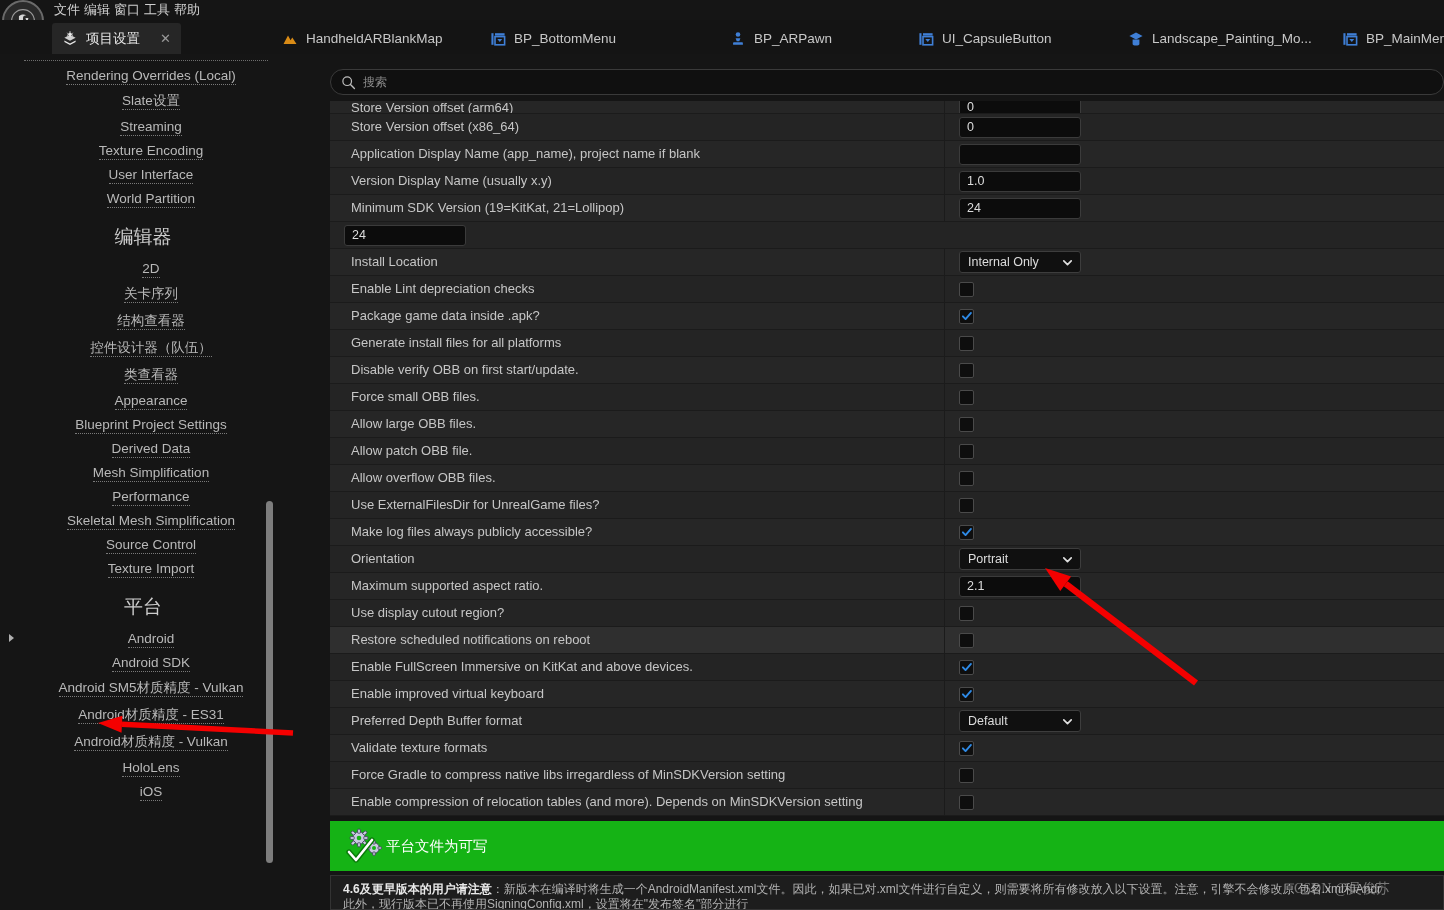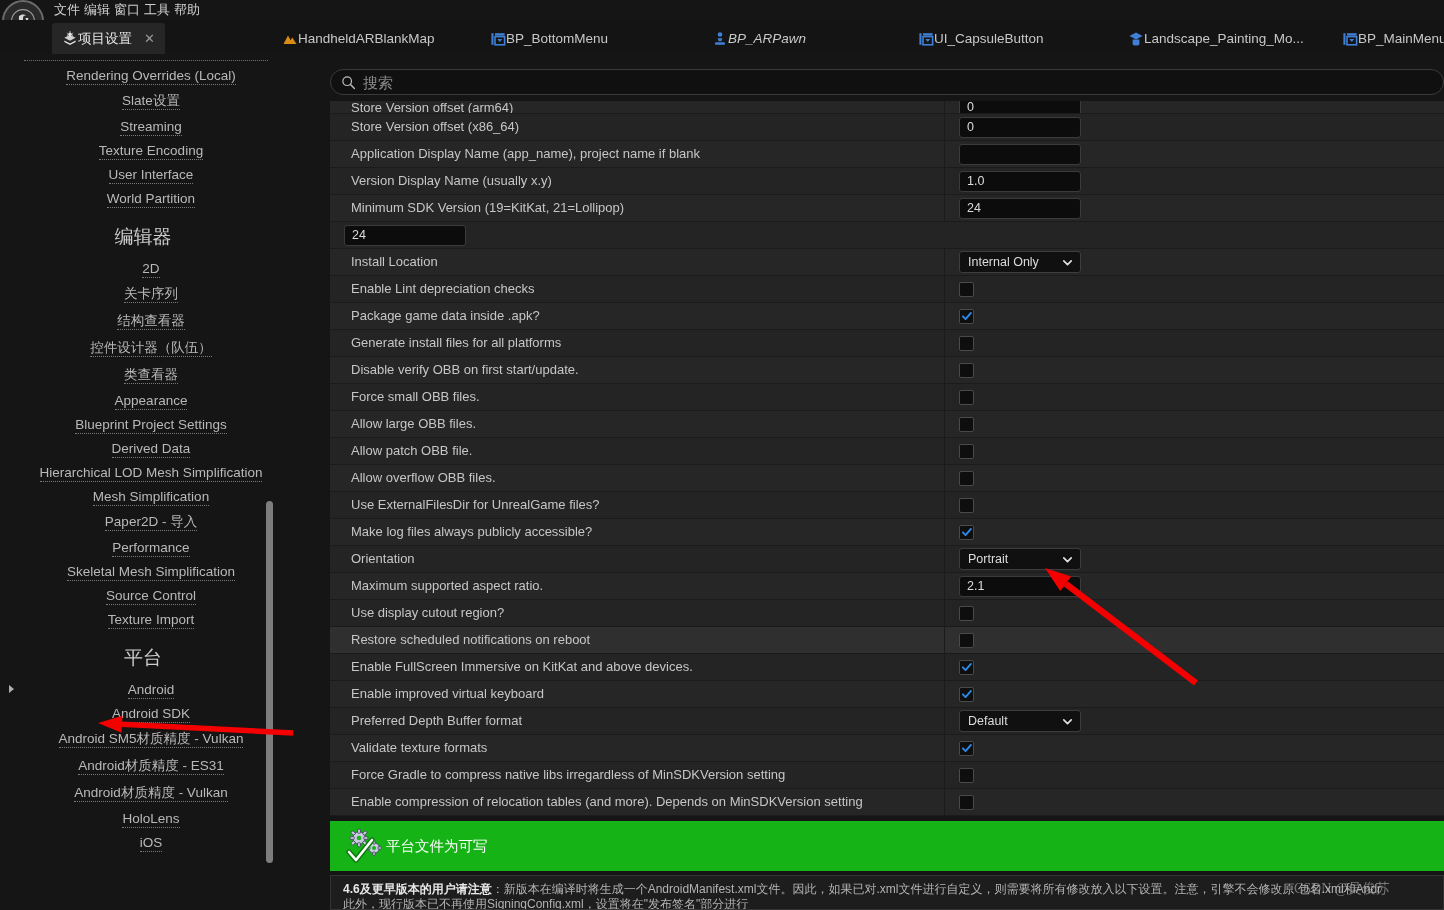--- a/index.html
+++ b/index.html
@@ -34,21 +34,21 @@
     padding: 1px 2px;
   }
 
   
   .tabbar {
     position: absolute; top: 20px; left: 0; width: 1444px; height: 34px;
     background: #141414;
   }
   .tab {
     position: absolute; top: 3px; height: 31px;
-    display: flex; align-items: center; 
+    display: flex; align-items: center; gap: 8px;
     padding: 0 10px;
     font-size: 13.5px; color: #c8c8c8;
     white-space: nowrap;
   }
   .tab.active {
     background: #262626;
     border-radius: 3px 3px 0 0;
     color: #e6e6e6;
   }
   .tab .tclose {
@@ -108,21 +108,21 @@
     position: absolute; left: 52px; top: 11px;
     width: 1114px; height: 26px;
     background: #101010;
     border: 1px solid #3a3a3a;
     border-radius: 13px;
     display: flex; align-items: center; padding: 0 10px;
   }
   .search-ico { width: 15px; height: 15px; flex: 0 0 15px; margin-right: 7px; }
   .searchwrap input {
     flex: 1; background: transparent; border: 0; outline: none;
-    color: #dadada; font-size: 15px;
+    color: #dadada; font-size: 12px;
     font-family: "Liberation Sans", "DejaVu Sans", sans-serif;
   }
   .searchwrap input::placeholder { color: #8a8a8a; }
 
   .rows {
     position: absolute; left: 52px; top: 43px;
     width: 1114px; height: 762px;
     overflow: hidden;
   }
   .row {
@@ -263,21 +263,21 @@
         <span>
           <svg viewBox="0 0 16 16" width="16" height="16" class="ticon">
             <rect x="1.4" y="2.2" width="2.1" height="11.6" fill="#3f7fd6"></rect>
             <rect x="5" y="2.2" width="9.6" height="2.4" fill="#3f7fd6"></rect>
             <rect x="5" y="5.6" width="9.6" height="8.2" fill="none" stroke="#3f7fd6" stroke-width="1.6"></rect>
             <path d="M7.3 8.1h5l-2.5 3z" fill="#3f7fd6"></path>
           </svg>
         </span>
         <span>BP_BottomMenu</span>
       </div>
-      <div class="tab" style="left: 702px; font-style: italic;">
+      <div class="tab" style="left: 720px;">
         <span>
           <svg viewBox="0 0 16 16" width="16" height="16" class="ticon">
             <circle cx="8" cy="3.5" r="2.3" fill="#3f7fd6"></circle>
             <path d="M5.6 7.2h4.8l-1.1 3.1h-2.6z" fill="#3f7fd6"></path>
             <path d="M4 11.3h8c.6 0 .9.5.9 1.1v1.4H3.1v-1.4c0-.6.3-1.1.9-1.1z" fill="#3f7fd6"></path>
           </svg>
         </span>
         <span>BP_ARPawn</span>
       </div>
       <div class="tab" style="left: 908px;">
@@ -324,23 +324,21 @@
         <div class="side-item"><span class="lbl">World Partition</span></div>
         <div class="side-cat">编辑器</div>
         <div class="side-item"><span class="lbl">2D</span></div>
         <div class="side-item"><span class="lbl">关卡序列</span></div>
         <div class="side-item"><span class="lbl">结构查看器</span></div>
         <div class="side-item"><span class="lbl">控件设计器（队伍）</span></div>
         <div class="side-item"><span class="lbl">类查看器</span></div>
         <div class="side-item"><span class="lbl">Appearance</span></div>
         <div class="side-item"><span class="lbl">Blueprint Project Settings</span></div>
         <div class="side-item"><span class="lbl">Derived Data</span></div>
-        <div class="side-item"><span class="lbl">Hierarchical LOD Mesh Simplification</span></div>
         <div class="side-item"><span class="lbl">Mesh Simplification</span></div>
-        <div class="side-item"><span class="lbl">Paper2D - 导入</span></div>
         <div class="side-item"><span class="lbl">Performance</span></div>
         <div class="side-item"><span class="lbl">Skeletal Mesh Simplification</span></div>
         <div class="side-item"><span class="lbl">Source Control</span></div>
         <div class="side-item"><span class="lbl">Texture Import</span></div>
         <div class="side-cat">平台</div>
         <div class="side-item"><span class="tri"></span><span class="lbl">Android</span></div>
         <div class="side-item"><span class="lbl">Android SDK</span></div>
         <div class="side-item"><span class="lbl">Android SM5材质精度 - Vulkan</span></div>
         <div class="side-item"><span class="lbl">Android材质精度 - ES31</span></div>
         <div class="side-item"><span class="lbl">Android材质精度 - Vulkan</span></div>

